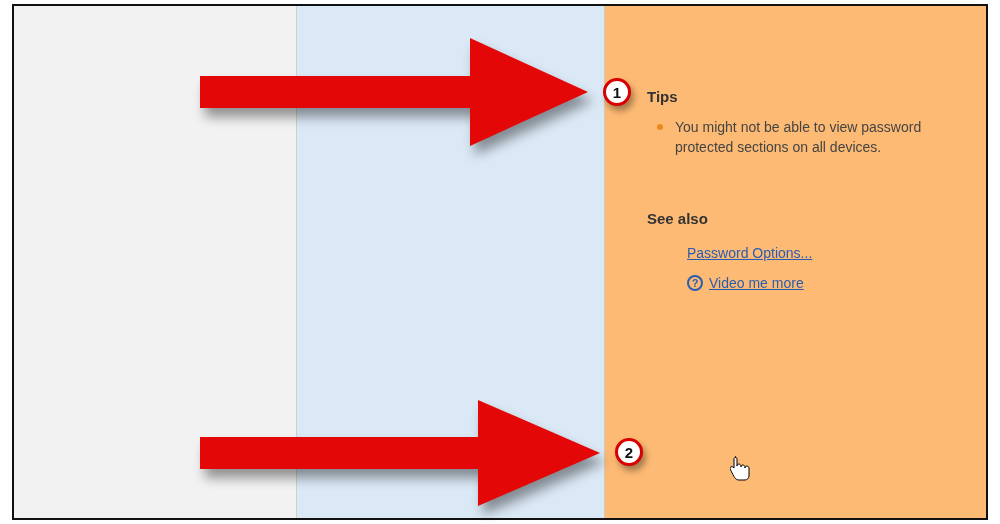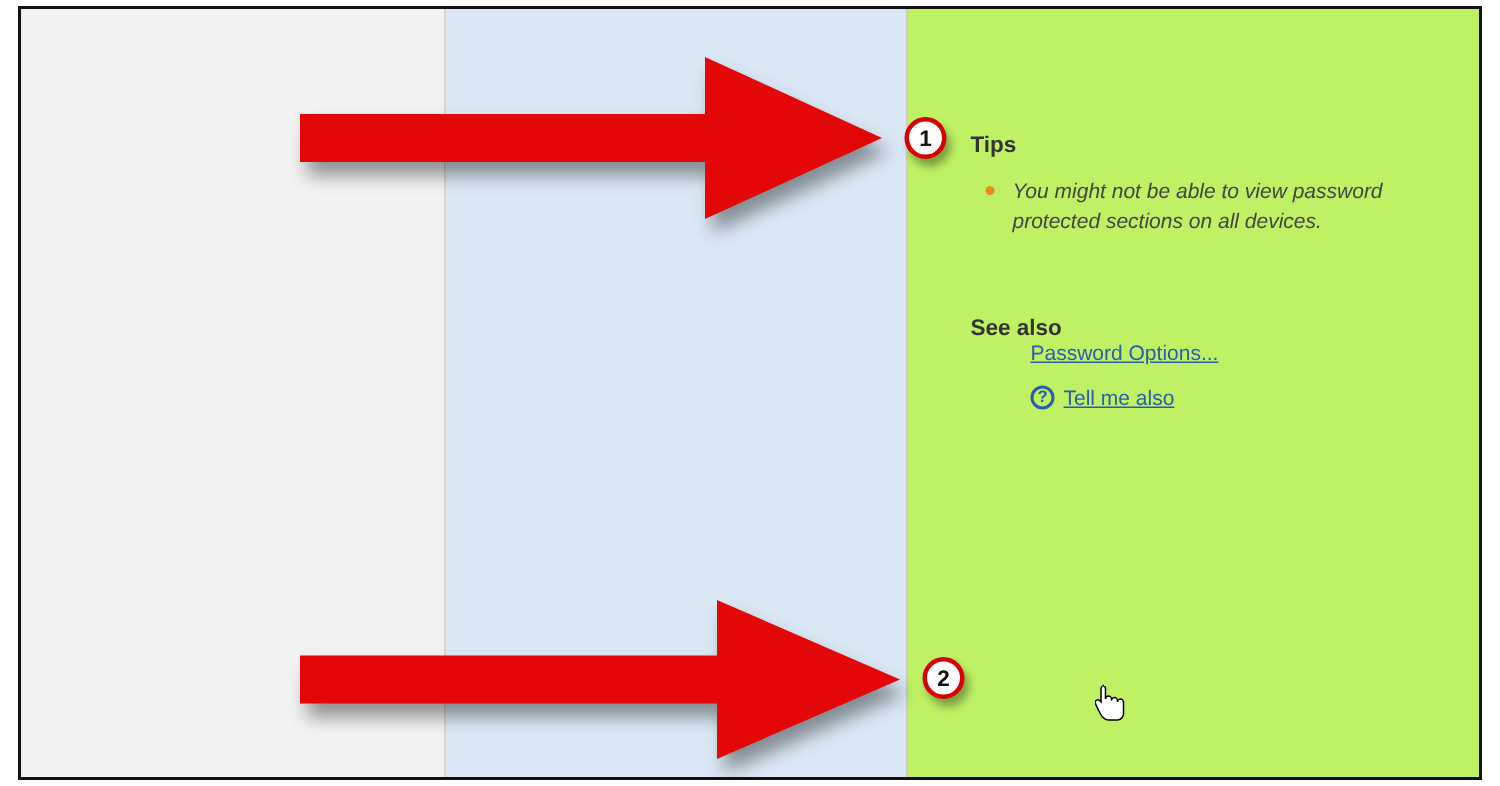--- a/index.html
+++ b/index.html
@@ -23,32 +23,32 @@
     .col-blue {
       position: absolute;
       left: 282px; top: 0;
       width: 308px; height: 100%;
       background: #dbe9f6;
       border-left: 1px solid #d4cfc7;
     }
     .col-right {
       position: absolute;
       left: 590px; top: 0; right: 0; height: 100%;
-      background: #bef264;
+      background: #fdba74;
       border-left: 1px solid #cfcabf;
       padding: 0 24px 0 42px;
     }
     .heading {
       font-weight: 700;
       color: #333;
       font-size: 15px;
     }
     #h-tips { margin-top: 82px; margin-bottom: 12px; }
-    #h-seealso { margin-top: 52px; }
-    ul.tips { list-style: none; margin-left: 10px; font-style: italic; }
+    #h-seealso { margin-top: 52px; margin-bottom: 18px; }
+    ul.tips { list-style: none; margin-left: 10px; }
     ul.tips li {
       position: relative;
       padding-left: 18px;
       margin-bottom: 18px;
       line-height: 1.45;
       color: #444;
     }
     ul.tips li::before {
       content: "";
       position: absolute;
@@ -112,21 +112,21 @@
       <li>You might not be able to view password protected sections on all devices.</li>
     </ul>
 
     <div id="h-seealso" class="heading">See also</div>
     <div class="seealso-block">
       <div class="pw-link-row">
         <a href="#" class="link">Password Options...</a>
       </div>
       <div class="tell-row">
         <span class="q-icon">?</span>
-        <a href="#" class="link">Tell me also</a>
+        <a href="#" class="link">Video me more</a>
       </div>
     </div>
   </div>
 
   <svg id="arrow-1" class="big-arrow" viewBox="0 0 388 108">
     <path d="M0 38 L270 38 L270 0 L388 54 L270 108 L270 70 L0 70 Z" fill="#e30707"></path>
   </svg>
   <svg id="arrow-2" class="big-arrow" viewBox="0 0 400 106">
     <path d="M0 37 L278 37 L278 0 L400 53 L278 106 L278 69 L0 69 Z" fill="#e30707"></path>
   </svg>

